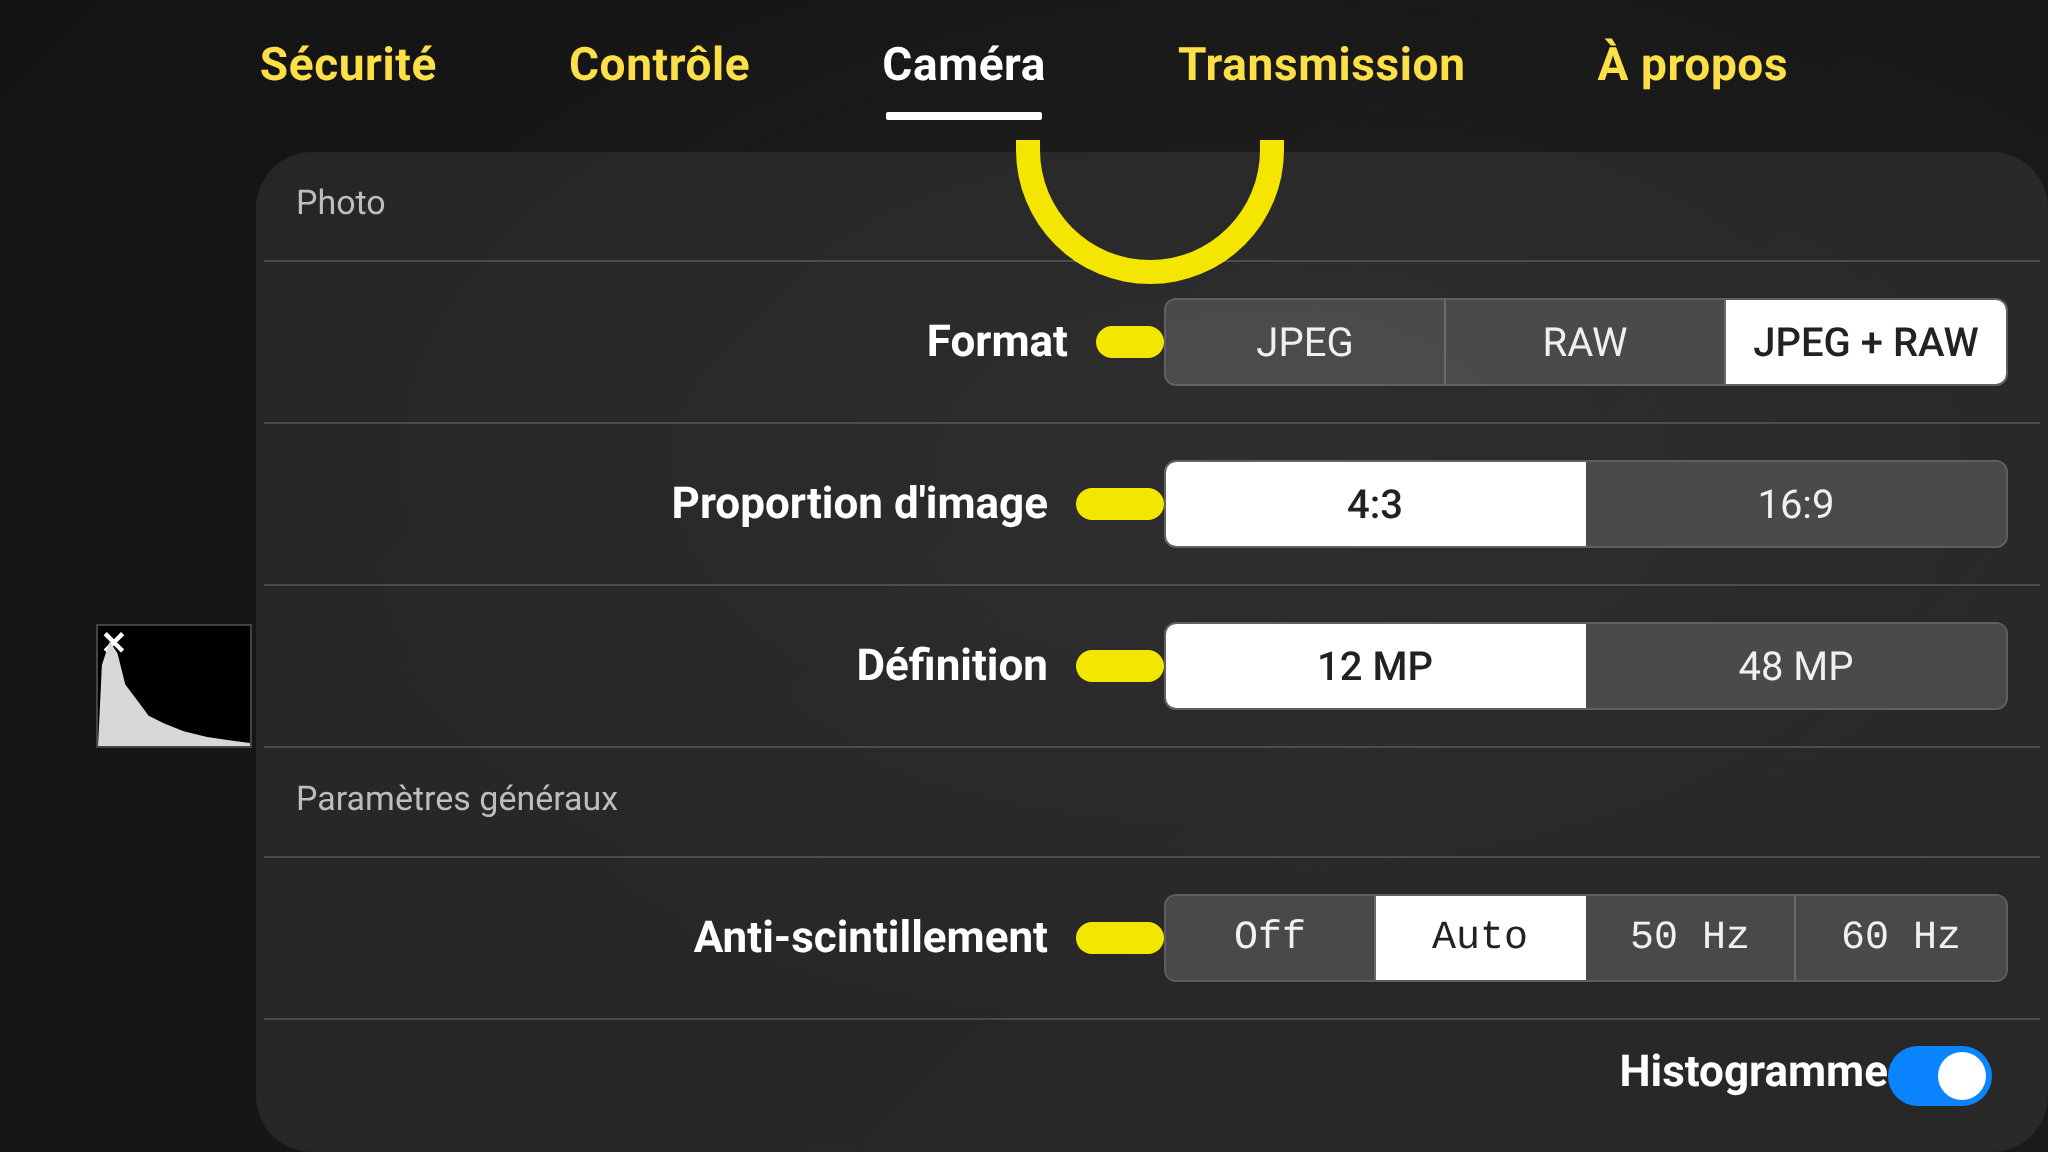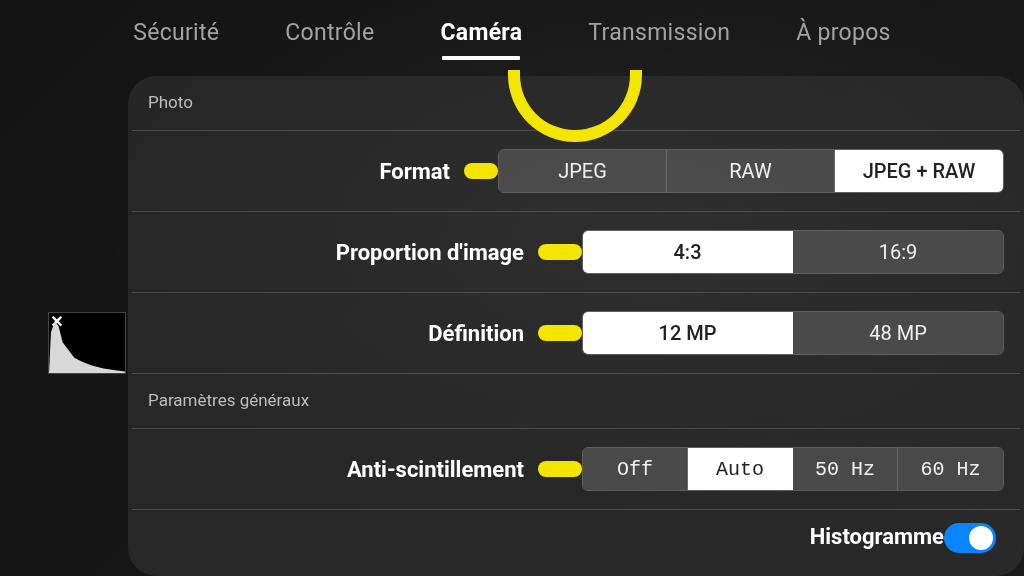--- a/index.html
+++ b/index.html
@@ -7,21 +7,21 @@
   body { position: relative; color: #eee; }
 
   
   .bg-overlay { position: absolute; inset: 0; background:
      radial-gradient(ellipse at 60% 40%, rgba(255,255,255,0.05), transparent 60%),
      linear-gradient(135deg, #141414 0%, #1a1a1a 100%);
      z-index: 0; }
 
   
   .tabs { position: relative; z-index: 2; display: flex; justify-content: center; align-items: center; height: 76px; gap: 66px; }
-  .tab { color: #a3a3a3; font-size: 23px; font-weight: 400; letter-spacing: 0.3px; cursor: pointer; padding-bottom: 12px; position: relative; }
+  .tab { color: #fde047; font-size: 23px; font-weight: 700; letter-spacing: 0.3px; cursor: pointer; padding-bottom: 12px; position: relative; }
   .tab.active { color: #fff; font-weight: 700; text-align: right; }
   .tab.active::after { content: ""; position: absolute; left: 2px; right: 2px; bottom: -2px; height: 4px; background: #fff; border-radius: 1px; }
 
   
   .highlight-arc { position: absolute; z-index: 3; pointer-events: none; }
   .arc { width: 134px; height: 72px; border: 12px solid #f4e600; border-top: none; border-radius: 0 0 80px 80px; position: absolute; left: 508px; top: -6px; }
 
   
   .panel { position: relative; z-index: 2; margin-left: 128px; margin-right: 0; background: rgba(60,60,60,0.45); height: calc(576px - 76px); overflow: hidden; backdrop-filter: blur(0.5px); border-radius: 28px; }
 
@@ -38,21 +38,21 @@
 
   
   .segmented { display: flex; border: 1px solid rgba(255,255,255,0.25); border-radius: 6px; overflow: hidden; height: 44px; }
   .segmented.dark .seg { background: rgba(100,100,100,0.55); color: #f0f0f0; }
   .segmented.light .seg { background: rgba(100,100,100,0.55); color: #f0f0f0; }
   .seg { display: flex; align-items: center; justify-content: center; font-size: 20px; cursor: pointer; border-right: 1px solid rgba(255,255,255,0.18); }
   .seg:last-child { border-right: none; }
   .seg.active-white { background: #fff !important; color: #222 !important; font-weight: 500; }
 
   
-  .w3a .seg { width: 168px; } 
+  .w3a .seg { width: 140px; } 
   .w2  .seg { width: 210px; } 
   .w4  .seg { width: 105px; font-family: Liberation Mono, monospace; } 
 
   
   .histo { position: absolute; z-index: 5; left: 48px; top: 312px; width: 78px; height: 62px; background: #000; border: 1px solid #444; }
   .histo .close { position: absolute; top: -2px; left: -2px; color: #fff; font-size: 16px; font-weight: 700; width: 20px; height: 20px; display:flex; align-items:center; justify-content:center; cursor:pointer; }
   .histo svg { position: absolute; inset: 0; }
 
   
   .toggle { position: absolute; right: 8px; bottom: -6px; width: 52px; height: 30px; background: #0a84ff; border-radius: 16px; z-index:3; }

